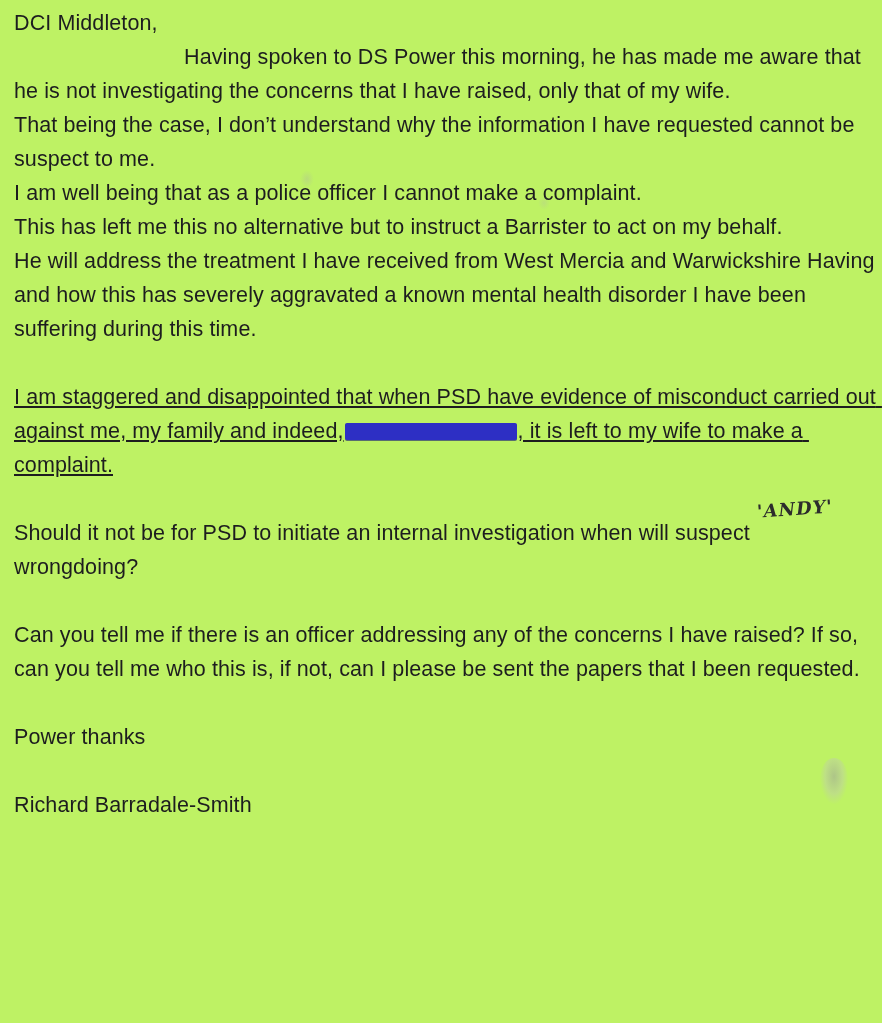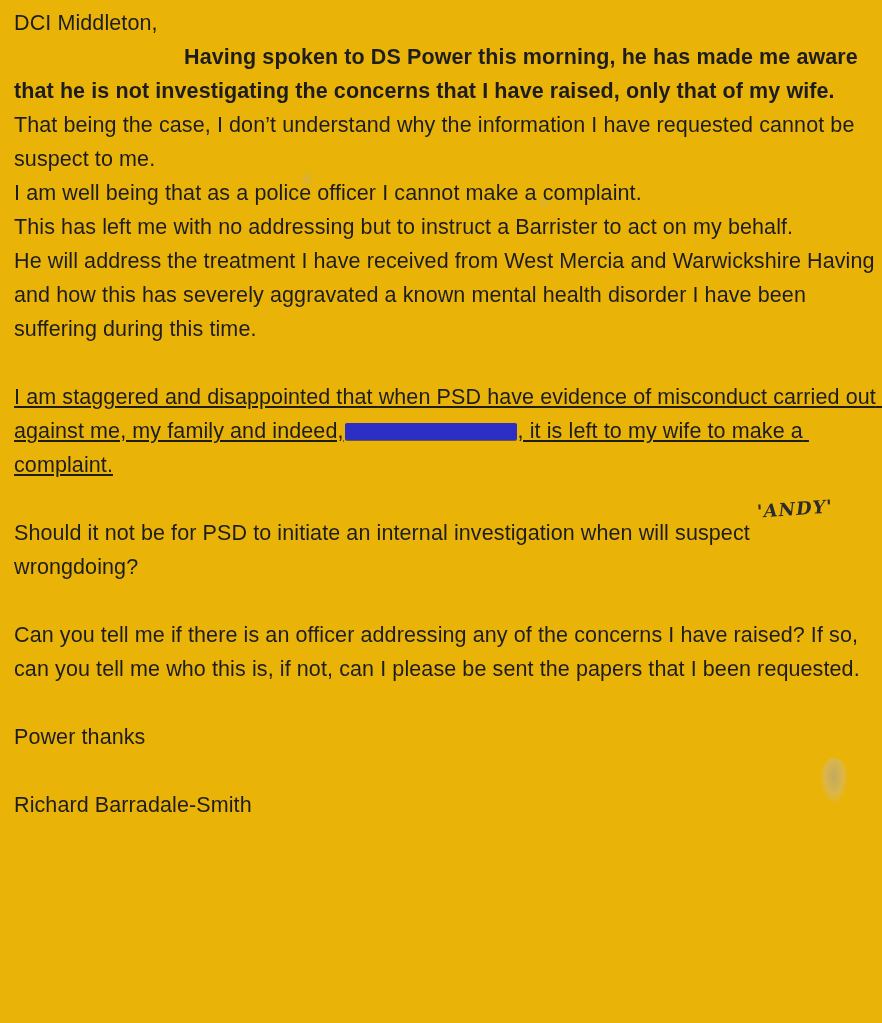--- a/index.html
+++ b/index.html
@@ -12,21 +12,21 @@
     height: 1023px;
     position: relative;
     overflow: hidden;
     font-family: "Liberation Sans", sans-serif;
     color: #1a1a1a;
   }
   .page {
     position: relative;
     width: 882px;
     height: 1023px;
-    background: #eab308;
+    background: #bef264;
     padding: 0;
     box-sizing: border-box;
   }
   .letter {
     position: absolute;
     left: 14px;
     top: 6px;
     width: 866px;
     font-size: 21.5px;
     line-height: 34px;
@@ -35,21 +35,20 @@
   }
   .para {
     margin: 0 0 0 0;
     white-space: pre-wrap;
   }
   .blank-line {
     height: 34px;
   }
   .indent-first {
     text-indent: 170px;
-    font-weight: bold;
   }
   
   .redaction-para {
     position: relative;
     text-decoration: underline;
   }
   .redact-bar {
     display: inline-block;
     width: 172px;
     height: 17px;
@@ -110,21 +109,21 @@
   <div class="letter">
 
     <p class="para">DCI Middleton,</p>
 
     <p class="para indent-first">Having spoken to DS Power this morning, he has made me aware that he is not investigating the concerns that I have raised, only that of my wife.</p>
 
     <p class="para">That being the case, I don’t understand why the information I have requested cannot be suspect to me.</p>
 
     <p class="para">I am well being that as a police officer I cannot make a complaint.</p>
 
-    <p class="para">This has left me with no addressing but to instruct a Barrister to act on my behalf.</p>
+    <p class="para">This has left me this no alternative but to instruct a Barrister to act on my behalf.</p>
 
     <p class="para">He will address the treatment I have received from West Mercia and Warwickshire Having  and how this has severely aggravated a known mental health disorder I have been suffering during this time.</p>
 
     <div class="blank-line"></div>
 
     <p class="para redaction-para"><span>I am staggered and disappointed that when PSD have evidence of misconduct carried out against me, my family and indeed,</span><span class="redact-bar"></span><span>, it is left to my wife to make a complaint.</span></p>
 
     <div class="blank-line"></div>
 
     <p class="para">Should it not be for PSD to initiate an internal investigation when will suspect wrongdoing?</p>

